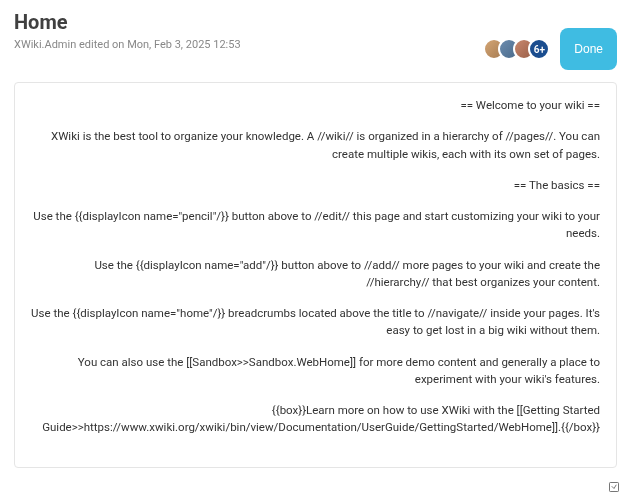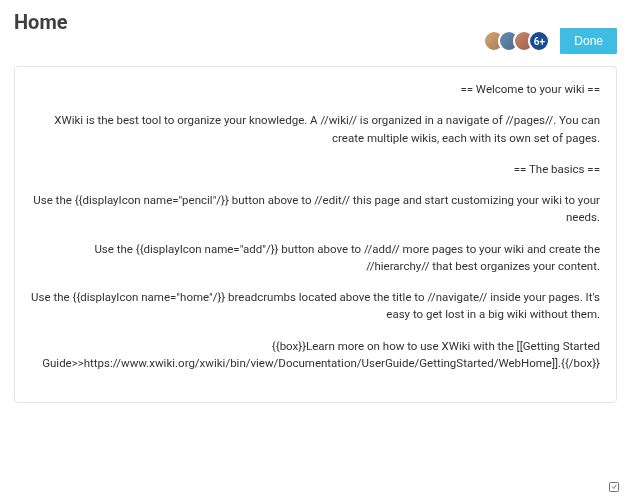--- a/index.html
+++ b/index.html
@@ -75,22 +75,22 @@
       display: flex;
       align-items: center;
       justify-content: center;
       margin-left: -7px;
       border: 2px solid #ffffff;
     }
     .done-button {
       background: #3fbce2;
       color: #ffffff;
       border: none;
-      padding: 6px 14px;
-      border-radius: 1px;
+      padding: 14px 14px;
+      border-radius: 8px;
       font-size: 12px;
       cursor: pointer;
     }
     .content-box {
       margin: 12px 14px 0 14px;
       border: 1px solid #e5e5e5;
       border-radius: 4px;
       padding: 14px 16px;
       font-size: 11.5px;
       line-height: 1.5;
@@ -119,39 +119,41 @@
       width: 12px;
       height: 12px;
     }
   </style>
 </head>
 <body>
 
 <div class="header">
   <div class="header-left">
     <h1 class="page-title">Home</h1>
+    <div class="edit-info">XWiki.Admin edited on Mon, Feb 3, 2025 12:53</div>
   </div>
   <div class="header-right">
     <div class="avatars">
       <div class="avatar a1"></div>
       <div class="avatar a2"></div>
       <div class="avatar a3"></div>
       <div class="avatar-more">6+</div>
     </div>
     <button class="done-button">Done</button>
   </div>
 </div>
 
 <div class="content-box">
   <p>== Welcome to your wiki ==</p>
-  <p>XWiki is the best tool to organize your knowledge. A //wiki// is organized in a navigate of //pages//. You can create multiple wikis, each with its own set of pages.</p>
+  <p>XWiki is the best tool to organize your knowledge. A //wiki// is organized in a hierarchy of //pages//. You can create multiple wikis, each with its own set of pages.</p>
   <p>== The basics ==</p>
   <p>Use the {{displayIcon name="pencil"/}} button above to //edit// this page and start customizing your wiki to your needs.</p>
   <p>Use the {{displayIcon name="add"/}} button above to //add// more pages to your wiki and create the //hierarchy// that best organizes your content.</p>
   <p>Use the {{displayIcon name="home"/}} breadcrumbs located above the title to //navigate// inside your pages. It's easy to get lost in a big wiki without them.</p>
+  <p>You can also use the [[Sandbox&gt;&gt;Sandbox.WebHome]] for more demo content and generally a place to experiment with your wiki's features.</p>
   <p>{{box}}Learn more on how to use XWiki with the [[Getting Started Guide&gt;&gt;https://www.xwiki.org/xwiki/bin/view/Documentation/UserGuide/GettingStarted/WebHome]].{{/box}}</p>
 </div>
 
 <div class="edit-source">
   <svg viewBox="0 0 16 16" fill="none" stroke="currentColor" stroke-width="1.2">
     <rect x="2" y="2" width="12" height="12" rx="1"></rect>
     <path d="M5 7 L8 10 L11 5"></path>
   </svg>
 </div>
 

